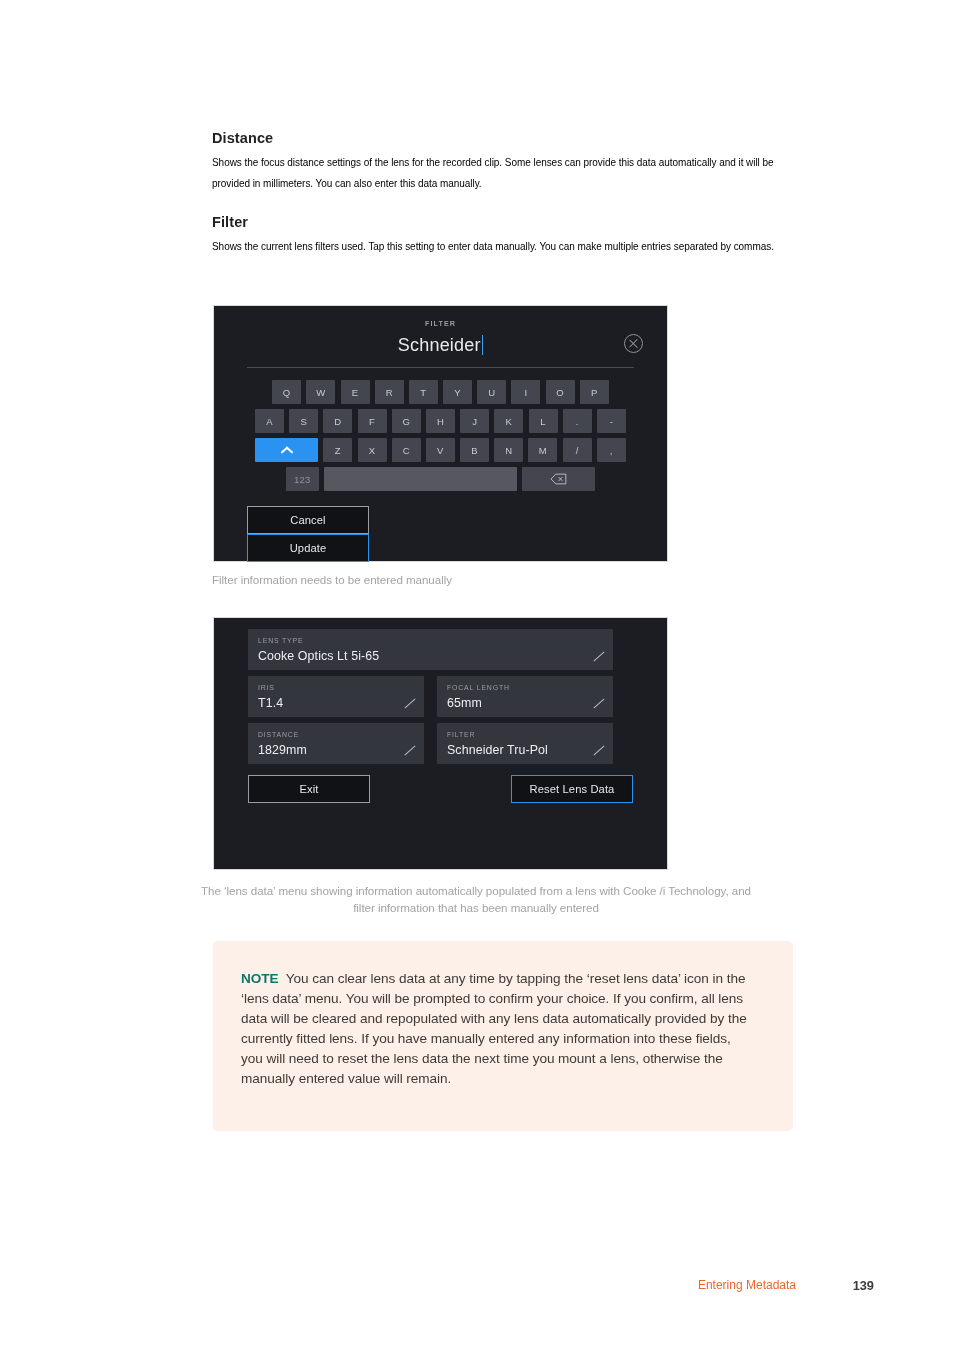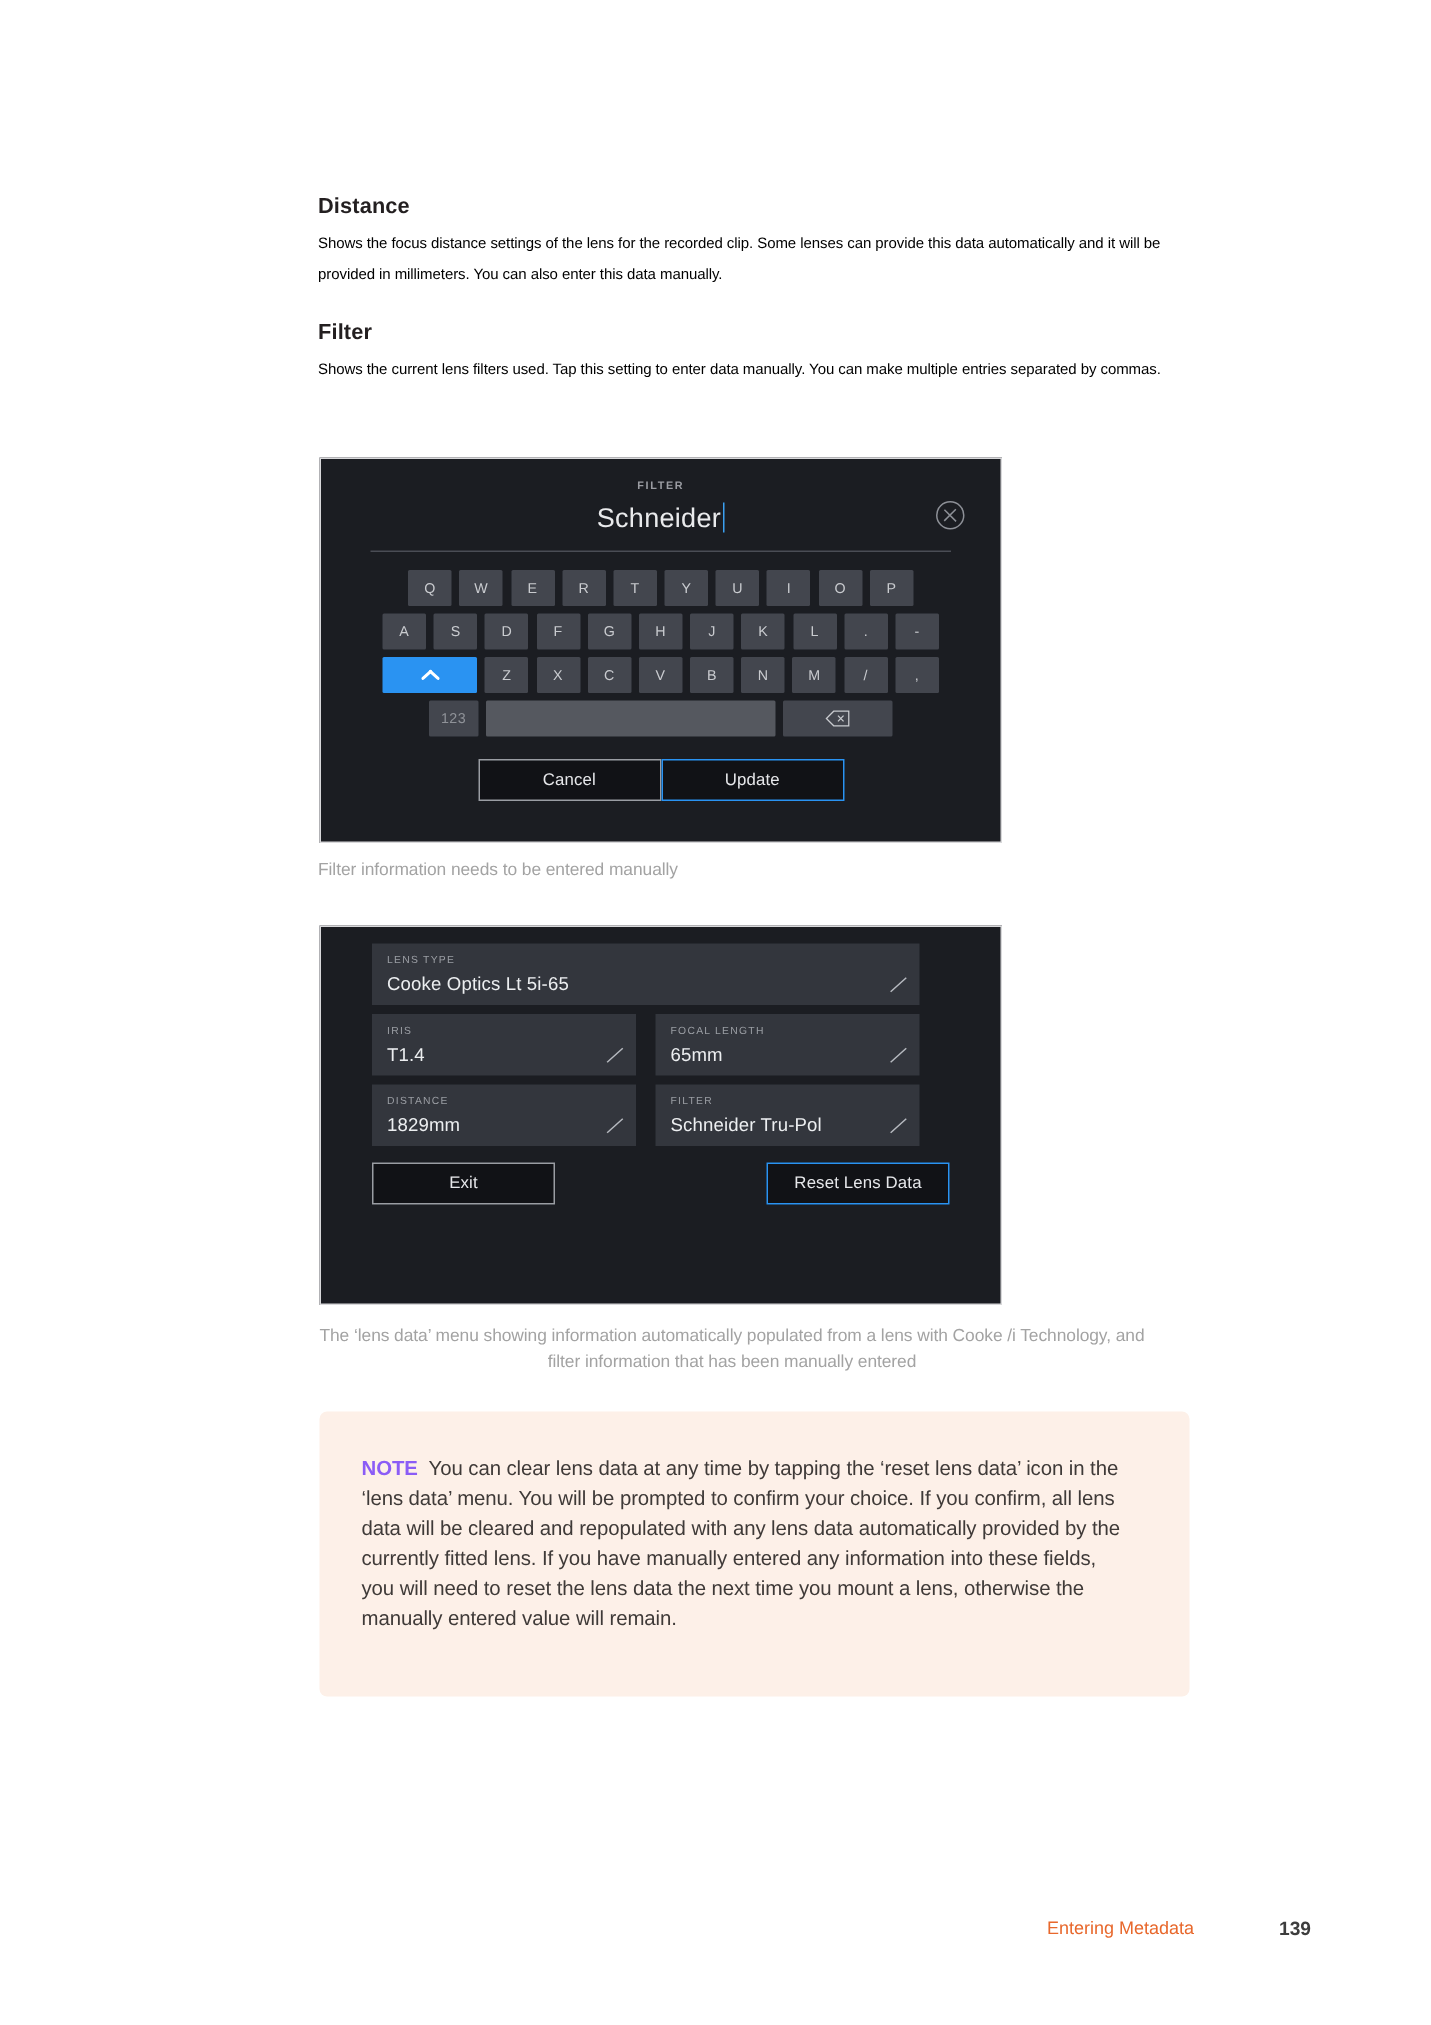--- a/index.html
+++ b/index.html
@@ -79,37 +79,38 @@
   }
   .chev:before, .chev:after {
     content: ""; position: absolute; top: 5px; width: 9px; height: 1.8px;
     background: #fff; border-radius: 1px;
   }
   .chev:before { left: -1px; transform: rotate(-42deg); }
   .chev:after  { left: 4.5px; transform: rotate(42deg); }
   .bksp { position: relative; width: 17px; height: 12px; }
 
   .kb-actions {
-    display: flex; justify-content: center;
+    display: flex; justify-content: space-between;
     padding: 10px 33px 0 33px;
+    flex-direction: column;
   }
   .btn {
     height: 28px; width: 122px; background: #111216;
     color: #e6e7ea; font-size: 11.2px;
     display: flex; align-items: center; justify-content: center;
     border: 1px solid #9a9da3; letter-spacing: 0.1px;
   }
   .btn.primary { border-color: #2a93f2; }
 
   .caption {
     position: absolute; font-size: 11.6px; color: #a3a3a3;
     line-height: 16.5px; letter-spacing: -0.05px; text-align: center;
   }
   #cap1 { left: 212px; top: 572px; }
-  #cap2 { left: 208px; top: 883px; width: 560px; }
+  #cap2 { left: 196px; top: 883px; width: 560px; }
 
   
   #lens-panel { left: 213px; top: 617px; width: 455px; height: 253px; }
   .tabs { display: flex; height: 31px; background: #000000; }
   .tab {
     font-size: 10.4px; font-weight: bold; letter-spacing: 0.45px;
     display: flex; align-items: center; justify-content: center;
   }
   .tab.active { background: #f2f2f2; color: #111; width: 80px; }
   .tab.inactive { color: #ffffff; padding: 0 18px; }
@@ -148,21 +149,21 @@
   #note-box {
     position: absolute; left: 213px; top: 941px;
     width: 580px; height: 190px;
     background: #fdf0e8; border-radius: 5px;
     padding: 28px 38px 0 28px;
   }
   #note-box p {
     font-size: 13.6px; line-height: 20px; color: #3f3a38;
     letter-spacing: -0.06px;
   }
-  .note-label { color: #8b5cf6; font-weight: bold; }
+  .note-label { color: #0f766e; font-weight: bold; }
 
   
   .footer { position: absolute; top: 1278px; right: 80px; }
   .footer .sect {
     position: absolute; right: 78px; top: 0;
     font-size: 12px; color: #e8682c; white-space: nowrap;
   }
   .footer .pg {
     position: absolute; right: 0; top: 0;
     font-size: 12.8px; color: #3d3d3d; font-weight: bold;

